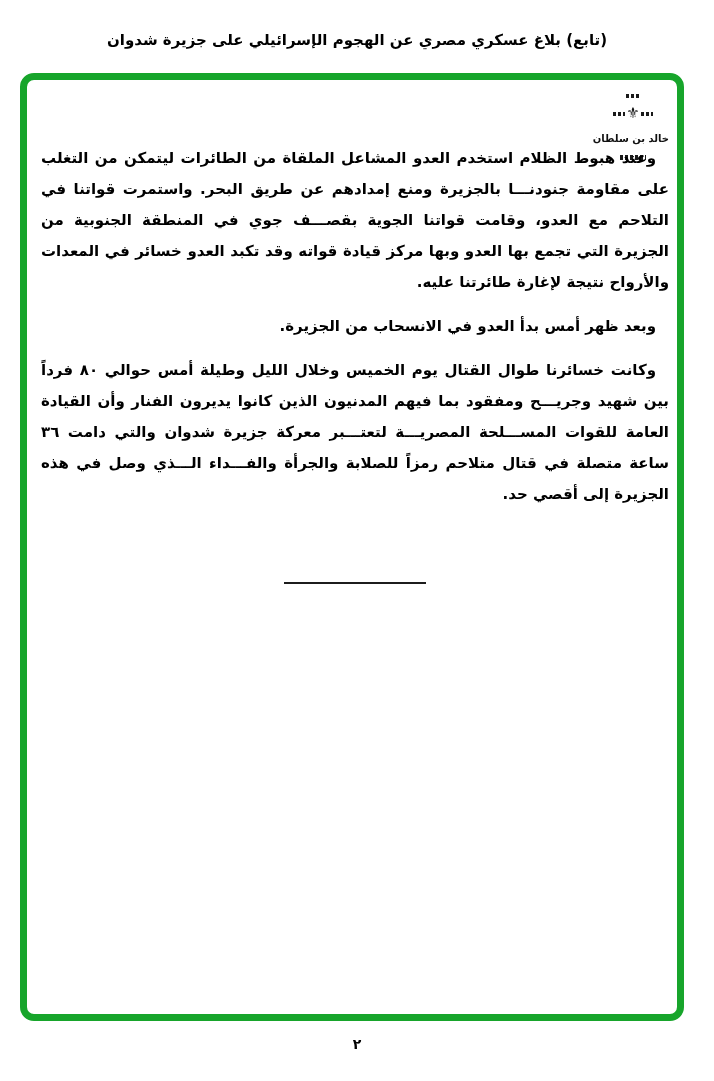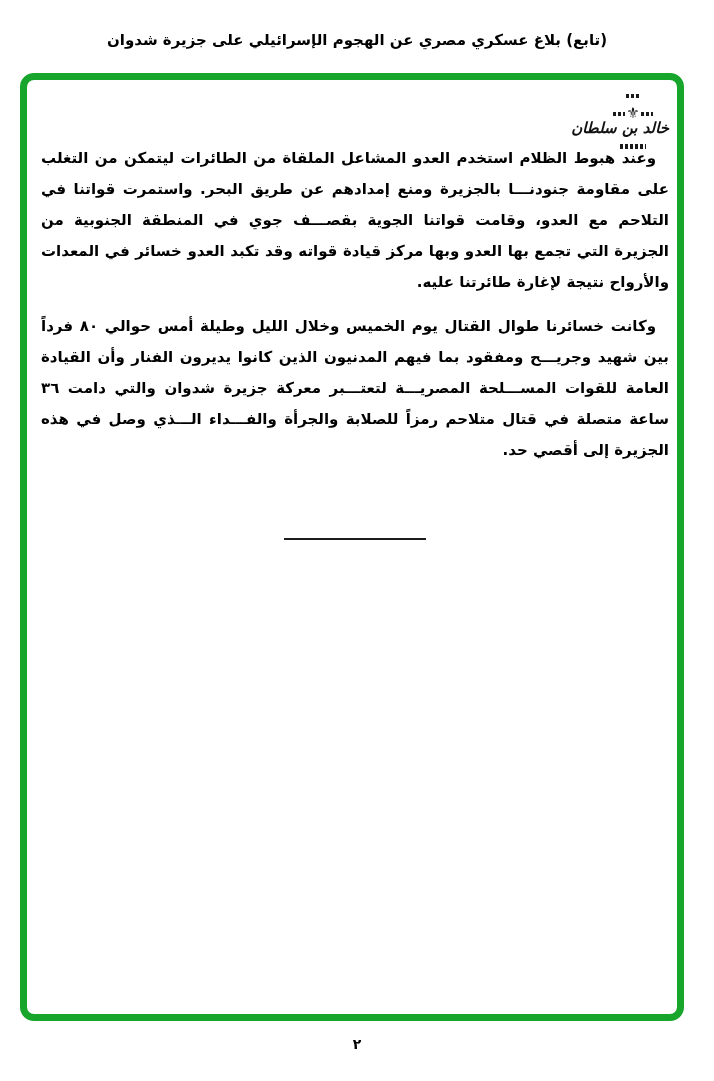--- a/index.html
+++ b/index.html
@@ -54,26 +54,25 @@
   }
   .stamp-row-top .stamp-tiny-bar { width: 14px; }
   .stamp-row-emblem {
     line-height: 16px;
     font-size: 15px;
     margin-top: 1px;
   }
   .stamp-row-emblem .stamp-tiny-bar { width: 12px; margin: 0 1px; }
   .stamp-name {
     direction: rtl;
-    font-size: 15px;
+    font-size: 10px;
     font-weight: bold;
     line-height: 12px;
-    margin-top: 1px;
+    margin-top: 12px;
     white-space: nowrap;
-    font-style: italic;
   }
   .stamp-row-bottom { margin-top: 2px; }
   .stamp-row-bottom .stamp-tiny-bar { width: 26px; height: 5px; }
   
   .doc-content {
     position: absolute;
     top: 63px;
     right: 8px;
     left: 14px;
     direction: rtl;
@@ -119,19 +118,20 @@
       <span class="stamp-tiny-bar"></span><span>⚜</span><span class="stamp-tiny-bar"></span>
     </div>
     <div class="stamp-name">خالد بن سلطان</div>
     <div class="stamp-row-bottom">
       <span class="stamp-tiny-bar"></span>
     </div>
   </div>
 
   <div class="doc-content">
     <p>وعند هبوط الظلام استخدم العدو المشاعل الملقاة من الطائرات ليتمكن من التغلب على مقاومة جنودنـــا بالجزيرة ومنع إمدادهم عن طريق البحر. واستمرت قواتنا في التلاحم مع العدو، وقامت قواتنا الجوية بقصـــف جوي في المنطقة الجنوبية من الجزيرة التي تجمع بها العدو وبها مركز قيادة قواته وقد تكبد العدو خسائر في المعدات والأرواح نتيجة لإغارة طائرتنا عليه.</p>
+    <p>وبعد ظهر أمس بدأ العدو في الانسحاب من الجزيرة.</p>
     <p>وكانت خسائرنا طوال القتال يوم الخميس وخلال الليل وطيلة أمس حوالي ٨٠ فرداً بين شهيد وجريـــح ومفقود بما فيهم المدنيون الذين كانوا يديرون الفنار وأن القيادة العامة للقوات المســـلحة المصريـــة لتعتـــبر معركة جزيرة شدوان والتي دامت ٣٦ ساعة متصلة في قتال متلاحم رمزاً للصلابة والجرأة والفـــداء الـــذي وصل في هذه الجزيرة إلى أقصي حد.</p>
     <hr class="divider">
   </div>
 
 </div>
 
 <div class="page-number">٢</div>
 
 </body></html>

